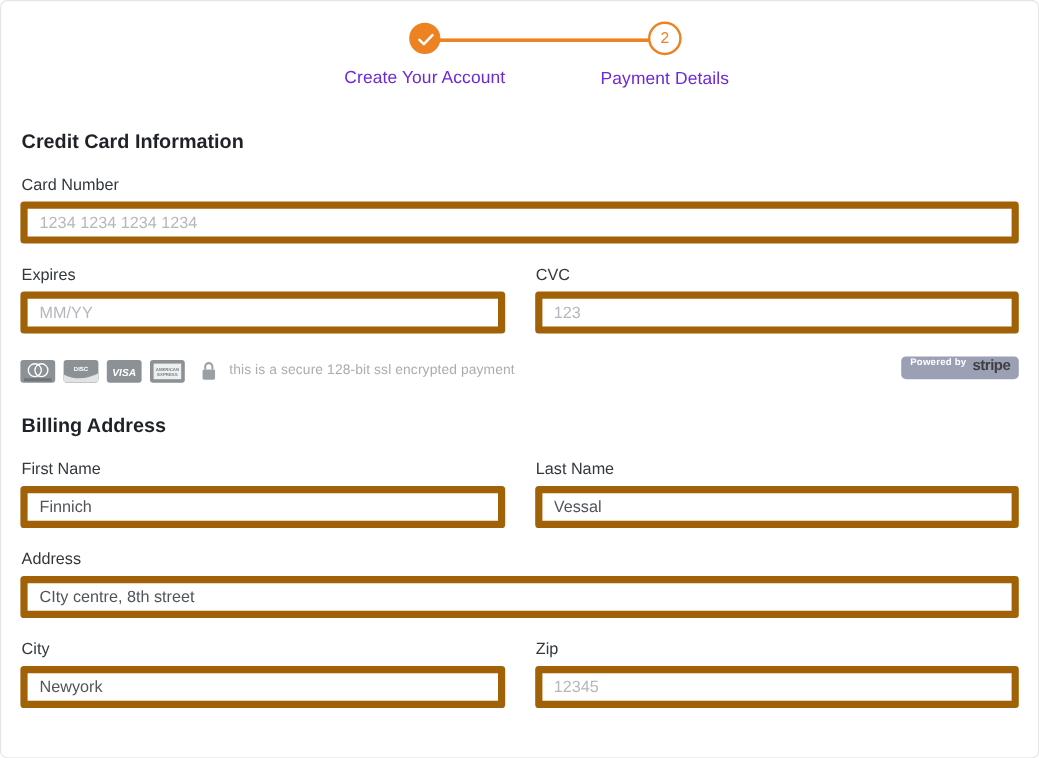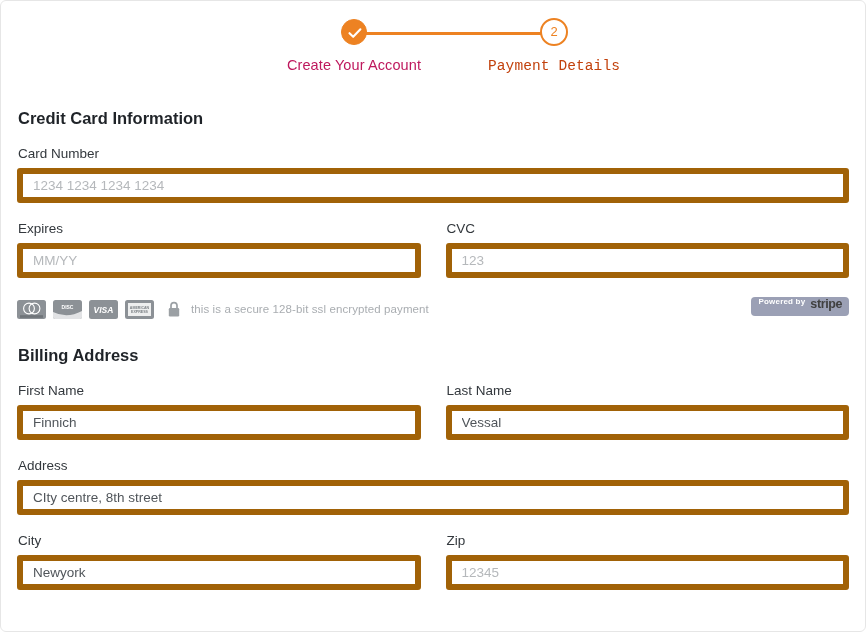--- a/index.html
+++ b/index.html
@@ -79,22 +79,22 @@
     height: 28px;
     line-height: 24px;
     margin-top: 17px;
     font-size: 13px;
   }
   .step-label {
     margin-top: 12px;
     font-size: 14.5px;
     letter-spacing: .1px;
   }
-  .step-label.muted { color: #be185d; }
-  .step-label.active { color: #c2410c; font-family: Liberation Mono, monospace; }
+  .step-label.muted { color: #6d28d9; }
+  .step-label.active { color: #6d28d9; }
 
   
   .section-title {
     font-size: 16.5px;
     font-weight: bold;
     color: #1f2328;
     margin: 22px 0 0 1px;
   }
   .section-title.billing { margin-top: 26px; }
 

